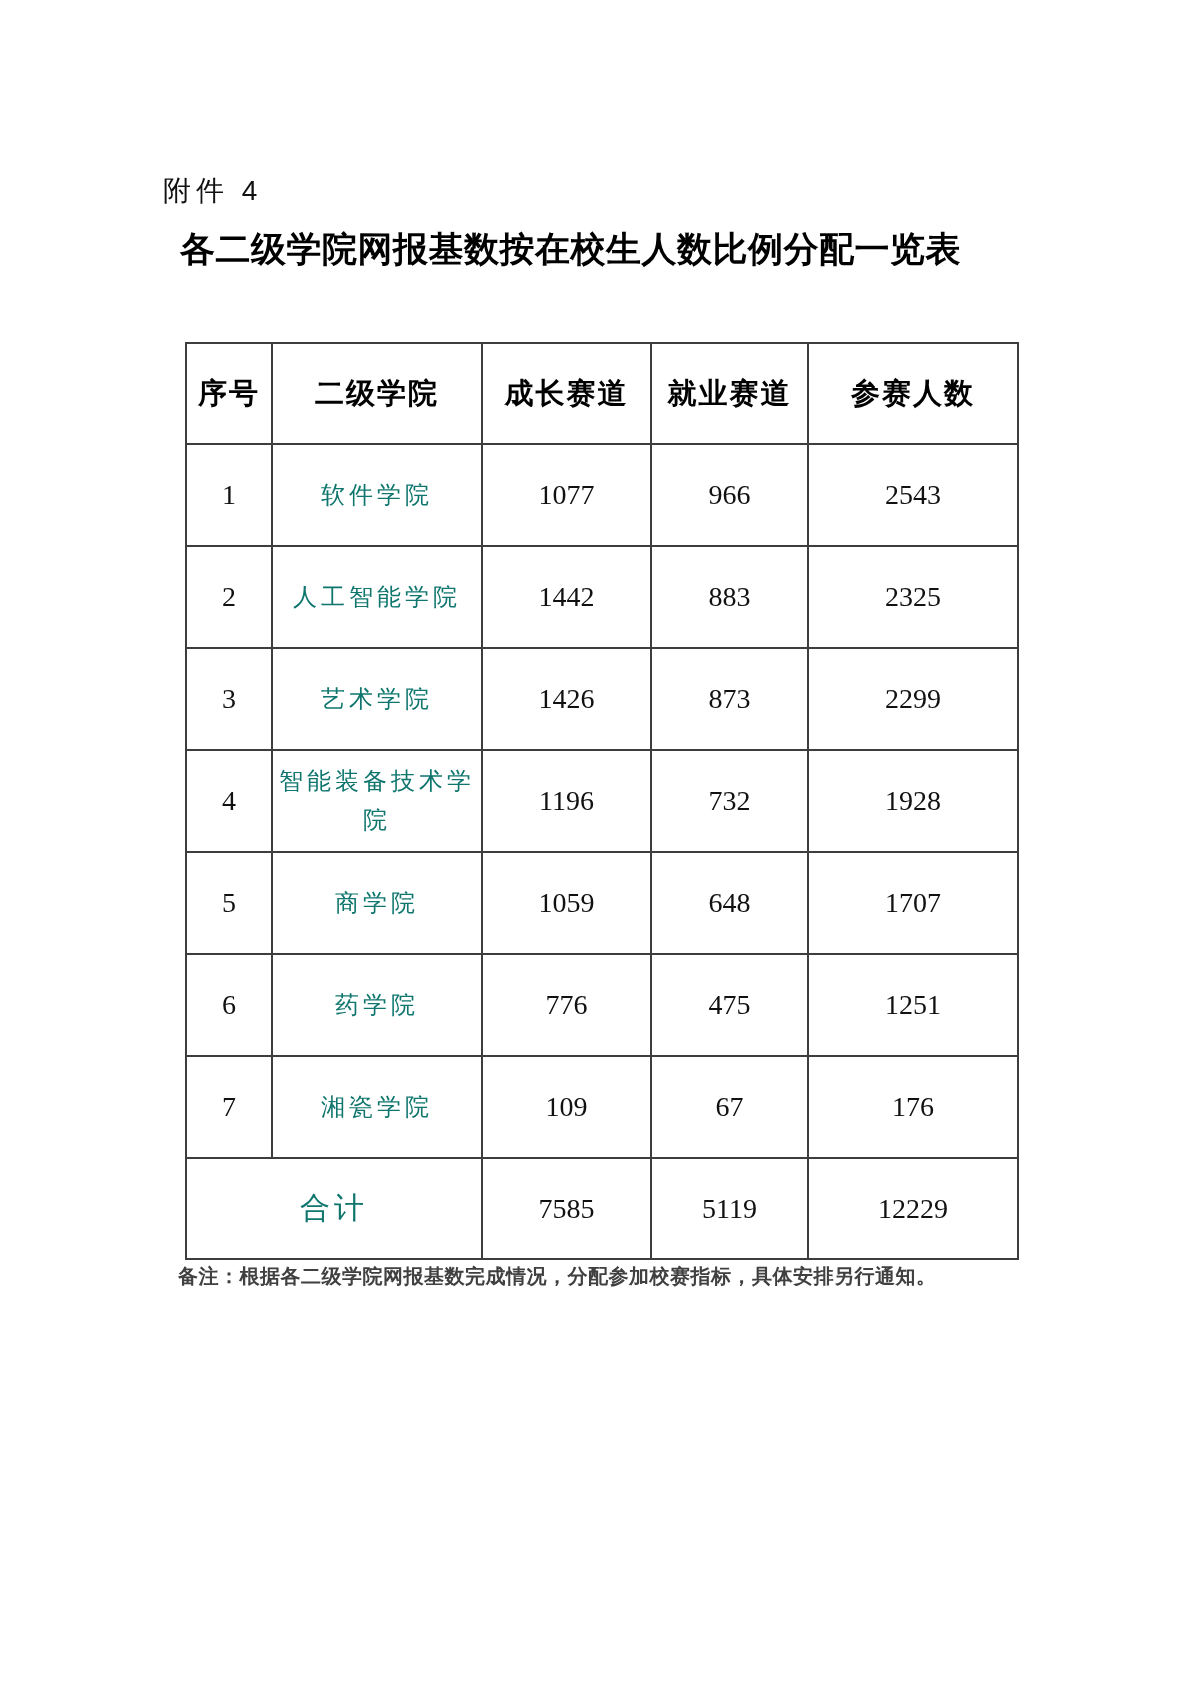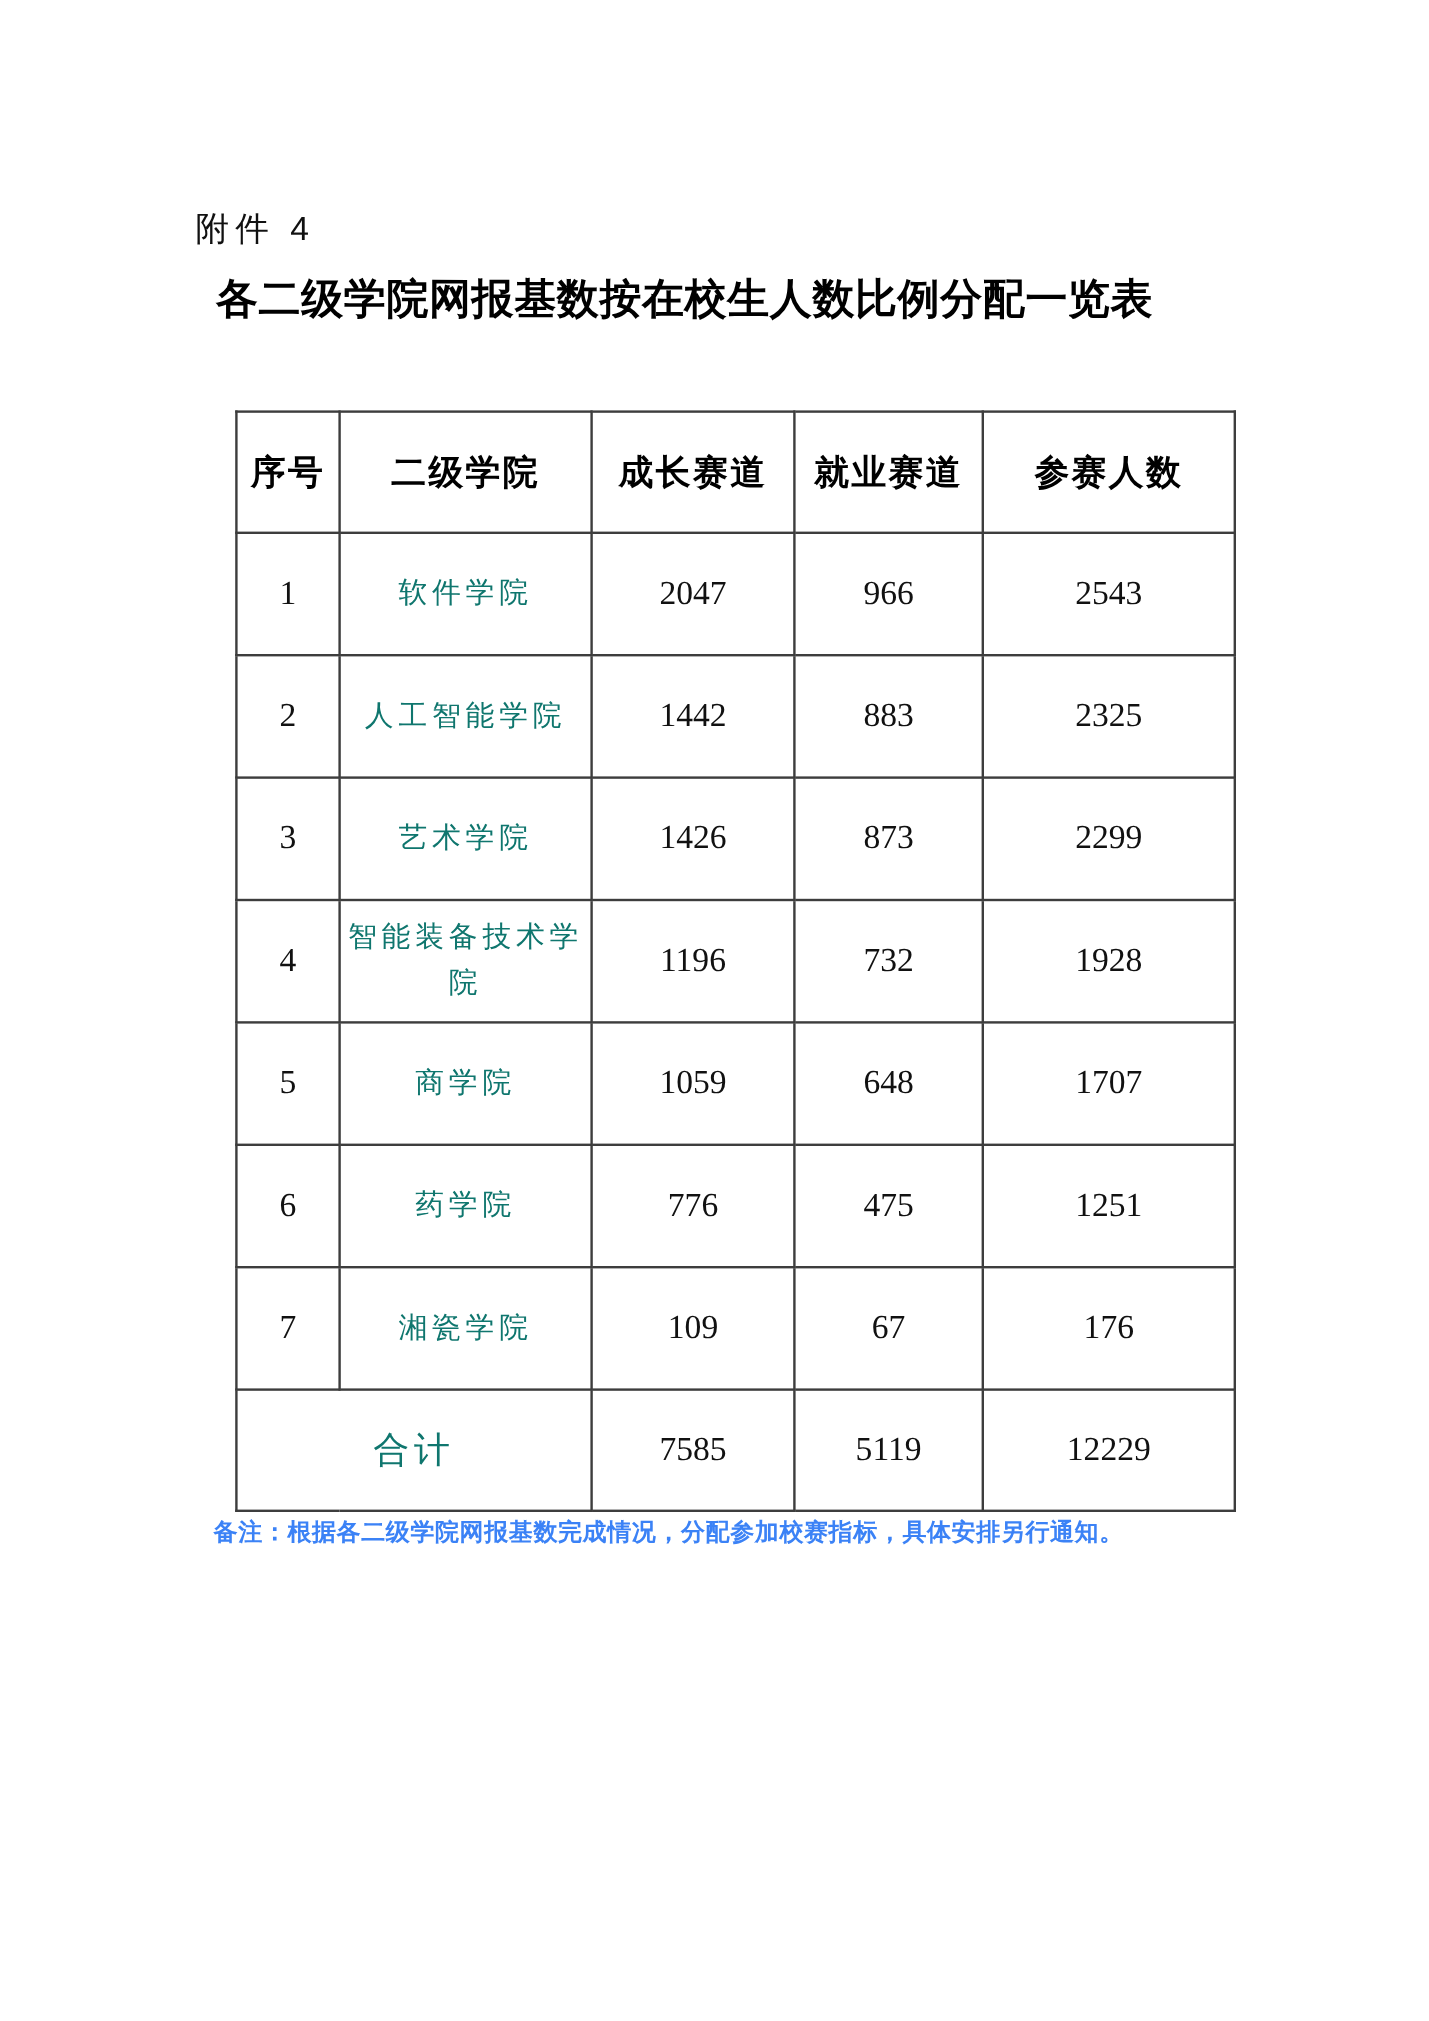--- a/index.html
+++ b/index.html
@@ -40,21 +40,20 @@
     color: #000000;
     white-space: nowrap;
   }
   table.alloc {
     position: absolute;
     left: 185px;
     top: 342px;
     width: 832px;
     border-collapse: collapse;
     table-layout: fixed;
-    margin-left: 11px;
   }
   table.alloc th,
   table.alloc td {
     border: 2px solid #3d3d3d;
     text-align: center;
     vertical-align: middle;
     padding: 0;
     background: #ffffff;
   }
   table.alloc thead tr { height: 101px; }
@@ -92,21 +91,21 @@
     color: #0f766e;
   }
   .footnote {
     position: absolute;
     left: 178px;
     top: 1263px;
     font-family: "Liberation Sans", "DejaVu Sans", sans-serif;
     font-size: 20px;
     font-weight: bold;
     letter-spacing: 0.5px;
-    color: #3b82f6;
+    color: #404040;
     white-space: nowrap;
   }
 </style>
 </head>
 <body>
 
 <div class="page">
 
   <div class="attachment-label">附件 4</div>
 
@@ -126,21 +125,21 @@
         <th class="hdr">二级学院</th>
         <th class="hdr">成长赛道</th>
         <th class="hdr">就业赛道</th>
         <th class="hdr">参赛人数</th>
       </tr>
     </thead>
     <tbody>
       <tr>
         <td class="cell-no">1</td>
         <td class="cell-college">软件学院</td>
-        <td class="cell-num">2047</td>
+        <td class="cell-num">1077</td>
         <td class="cell-num">966</td>
         <td class="cell-num">2543</td>
       </tr>
       <tr>
         <td class="cell-no">2</td>
         <td class="cell-college">人工智能学院</td>
         <td class="cell-num">1442</td>
         <td class="cell-num">883</td>
         <td class="cell-num">2325</td>
       </tr>

